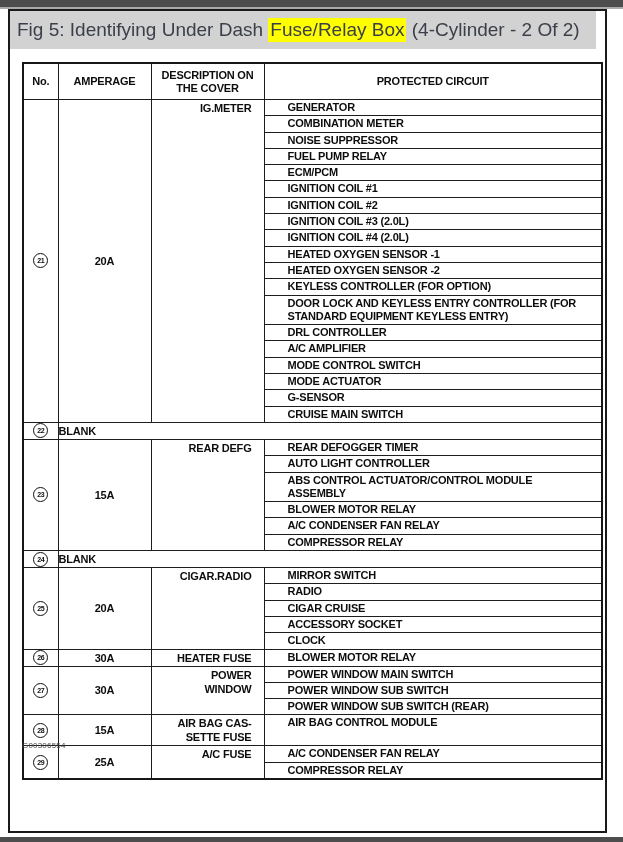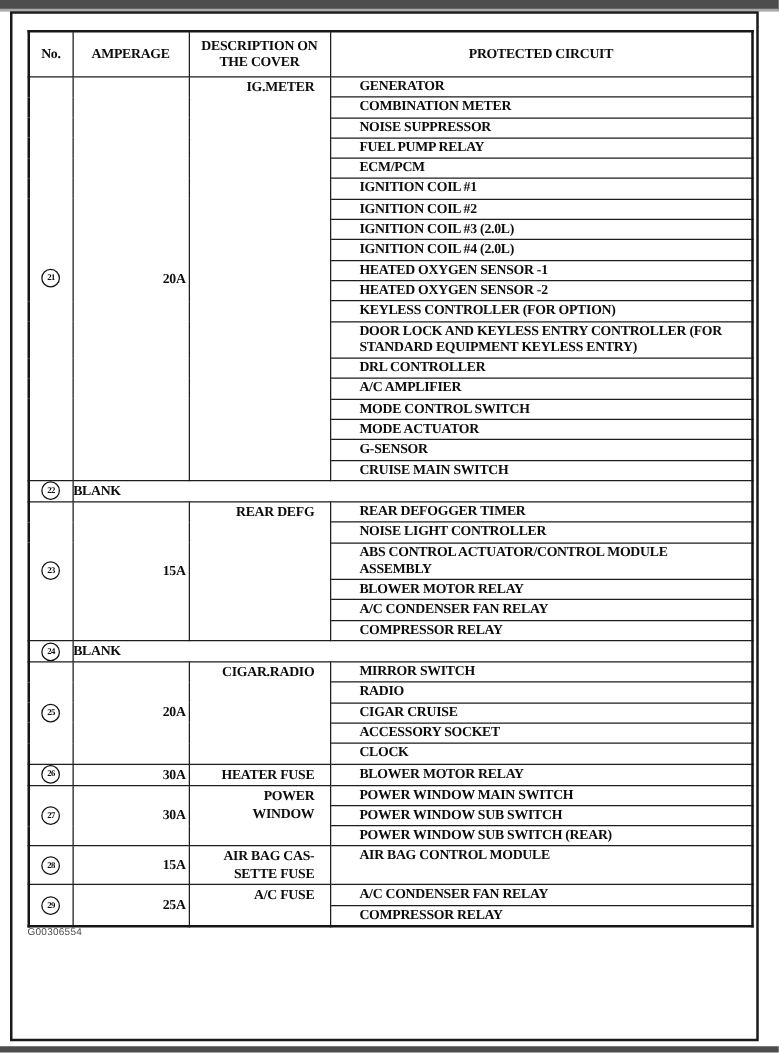--- a/index.html
+++ b/index.html
@@ -17,35 +17,35 @@
   .page-frame{
     position:absolute;left:8px;top:9px;width:599px;height:824px;
     box-sizing:border-box;border:2px solid #1a1a1a;background:#ffffff;
   }
   .title-bar{
     margin:0 9px 0 0;height:38px;background:#d2d2d2;
     display:flex;align-items:center;padding-left:7px;
     font-size:19px;color:#3a3f49;white-space:pre;
   }
   .hl{background:#ffff00;padding:1px 2px;}
-  .table-wrap{margin:13px 0 0 12px;font-family:Liberation Serif, serif;}
+  .table-wrap{margin:13px 0 0 12px;}
   table.fuse{
     border-collapse:collapse;table-layout:fixed;width:579px;
     border:2px solid #161616;
   }
   table.fuse th, table.fuse td{
     border:1.5px solid #1d1d1d;
     font-size:11px;font-weight:bold;color:#0d0d0d;
     letter-spacing:-0.2px;
   }
   table.fuse th{
     text-align:center;padding:3px 2px;line-height:13px;height:29px;
   }
   td.no-cell{text-align:center;vertical-align:middle;padding:0;}
-  td.amp-cell{text-align:right;vertical-align:middle;padding:0 2px;}
+  td.amp-cell{text-align:center;vertical-align:middle;padding:0 2px;}
   td.cover-cell{text-align:right;vertical-align:top;padding:1px 12px;line-height:14px;margin-left:24px;}
   td.circuit-cell{text-align:left;vertical-align:top;padding:1px 23px;line-height:13.3px;height:13px;}
   td.blank-cell{text-align:left;padding:1px 0;height:14px;}
   .circ{
     display:inline-flex;align-items:center;justify-content:center;
     width:13px;height:13px;border:1.2px solid #111;border-radius:50%;
     font-size:7px;font-weight:bold;line-height:13px;letter-spacing:-0.5px;
   }
   .fig-code{
     position:absolute;left:12px;top:730px;font-size:8px;color:#4b4b4b;
@@ -56,20 +56,23 @@
     font-size:15px;color:#3a3f49;
   }
 </style>
 </head>
 <body>
 
 <div class="top-strip"></div>
 
 <div class="page-frame">
 
+  <div class="title-bar">
+    <span>Fig 5: Identifying Under Dash </span><span class="hl">Fuse/Relay Box</span><span> (4-Cylinder - 2 Of 2)</span>
+  </div>
 
   <div class="table-wrap">
     <table class="fuse">
       <colgroup>
         <col style="width:35px">
         <col style="width:93px">
         <col style="width:113px">
         <col style="width:338px">
       </colgroup>
       <thead>
@@ -145,21 +148,21 @@
             <td class="no-cell"><span class="circ">22</span></td>
             <td class="blank-cell" colspan="3">BLANK</td>
           </tr>
           <tr>
             <td class="no-cell" rowspan="6"><span class="circ">23</span></td>
             <td class="amp-cell" rowspan="6">15A</td>
             <td class="cover-cell" rowspan="6">REAR DEFG</td>
             <td class="circuit-cell">REAR DEFOGGER TIMER</td>
           </tr>
           <tr>
-            <td class="circuit-cell">NOISE LIGHT CONTROLLER</td>
+            <td class="circuit-cell">AUTO LIGHT CONTROLLER</td>
           </tr>
           <tr>
             <td class="circuit-cell">ABS CONTROL ACTUATOR/CONTROL MODULE ASSEMBLY</td>
           </tr>
           <tr>
             <td class="circuit-cell">BLOWER MOTOR RELAY</td>
           </tr>
           <tr>
             <td class="circuit-cell">A/C CONDENSER FAN RELAY</td>
           </tr>

